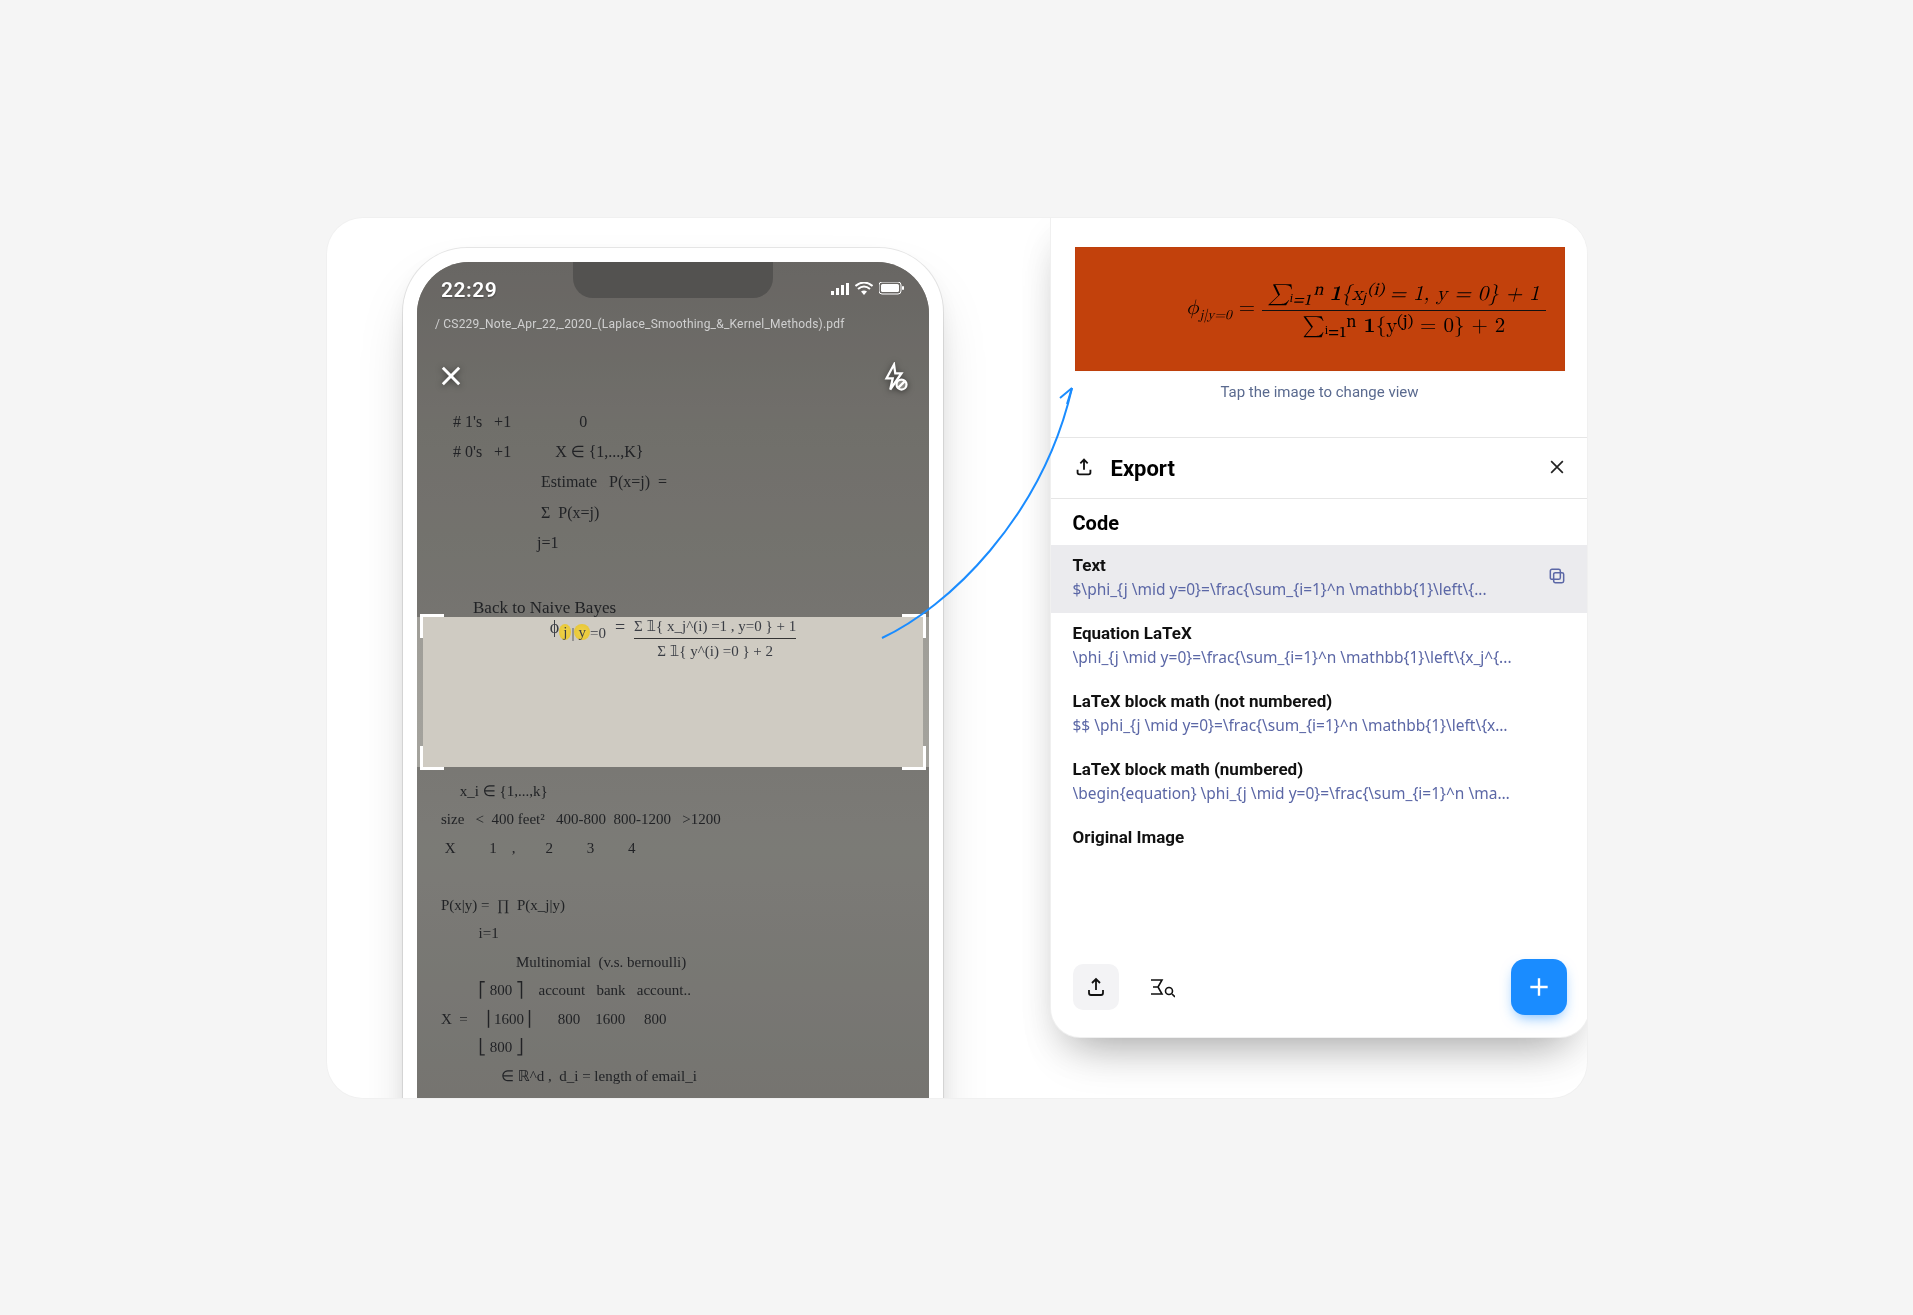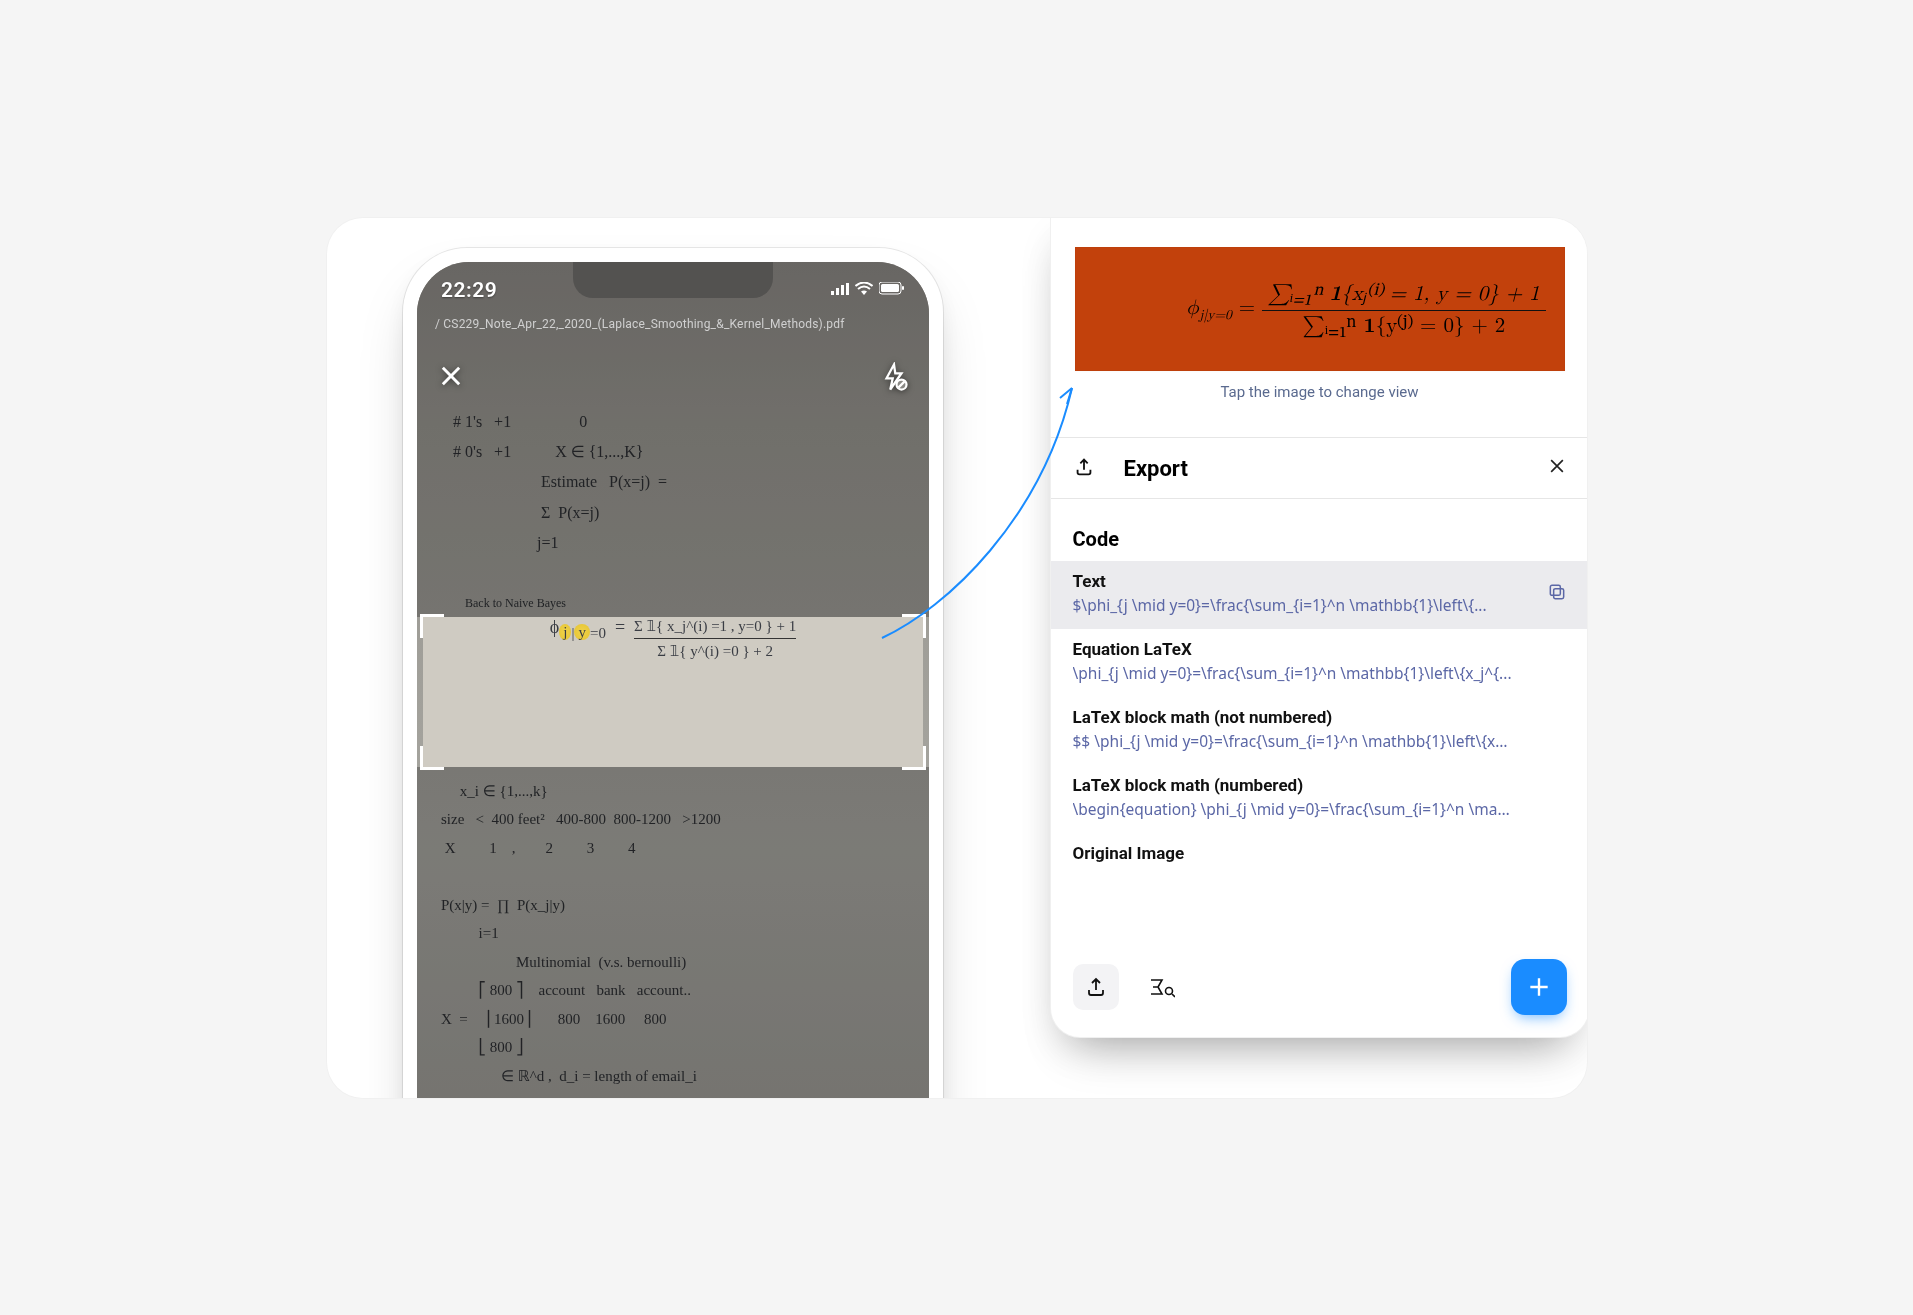--- a/index.html
+++ b/index.html
@@ -192,24 +192,24 @@
   .tap-hint {
     text-align:center;
     color:#5a6a8f;
     font-size:15px;
     margin: 10px 0 36px;
   }
   .export-header {
     border-top:1px solid #e6e6e6;
     border-bottom:1px solid #e6e6e6;
     padding:18px 22px 16px;
-    display:flex;gap:29px;
+    display:flex;align-items:center;gap:16px;
   }
   .export-header .title{font-size:22px;font-weight:700;flex:1;}
-  .section-label{font-size:20px;font-weight:700;padding:28px 22px 10px;}
+  .section-label{font-size:20px;font-weight:700;padding:12px 22px 10px;}
   .export-item{
     padding:10px 22px 12px;
     border-bottom:1px solid transparent;
     position:relative;
   }
   .export-item.active{ background:#ebebee; }
   .export-item .label{font-size:17px;font-weight:700;color:#111;margin-bottom:3px;}
   .export-item .value{
     font-size:15.5px;color:#5b67a6;
     white-space:nowrap;overflow:hidden;text-overflow:ellipsis;
@@ -295,21 +295,21 @@
                   <path d="M15.5 20.5 L20.5 15.5" stroke="#fff"></path>
                 </svg>
           </span>
         </div>
 
         <div class="handwriting" style="top:145px;left:28px;">  # 1's   +1                 0
   # 0's   +1           X ∈ {1,...,K}
                         Estimate   P(x=j)  =
                         Σ  P(x=j)
                        j=1</div>
-        <div class="handwriting" style="top:330px;left:48px;font-size:12px;">Back to Naive Bayes</div>
+        <div class="handwriting" style="top:330px;left:56px;font-size:17px;">Back to Naive Bayes</div>
 
         <div class="dark-top"></div>
         <div class="dark-bottom"></div>
 
         <div class="crop-region">
           <div class="corner tl"></div>
           <div class="corner tr"></div>
           <div class="corner bl"></div>
           <div class="corner br"></div>
           <div class="crop-formula">

